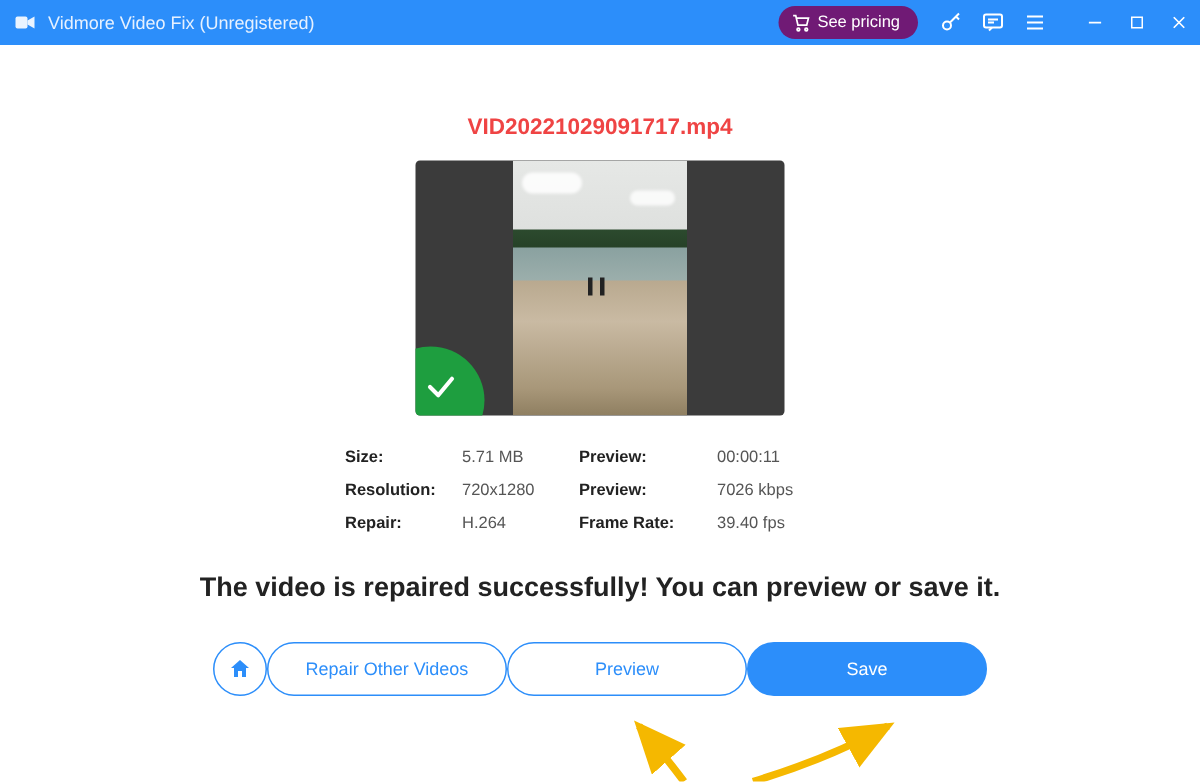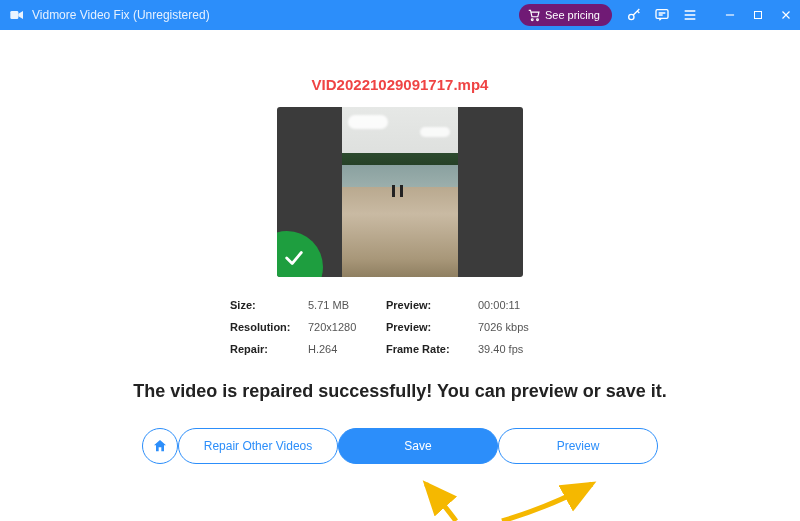--- a/index.html
+++ b/index.html
@@ -148,25 +148,25 @@
 
   <div class="btn-row">
     <button class="home-btn">
       <svg width="16" height="16" viewBox="0 0 24 24" fill="#2C8EFA">
           <path d="M12 3 L3 11 H6 V20 H10 V14 H14 V20 H18 V11 H21 Z"></path>
         </svg>
     </button>
     <button class="pill btn-repair">
         <span>Repair Other Videos</span>
       </button>
+    <button class="pill btn-preview">
+        <span>Preview</span>
+      </button>
     <button class="pill btn-save">
         <span>Save</span>
-      </button>
-    <button class="pill btn-preview">
-        <span>Preview</span>
       </button>
   </div>
 
   <svg class="arrow" style="left:406px; top:446px;" width="80" height="50" viewBox="0 0 80 50">
     <defs>
         <marker id="ah1" markerWidth="8" markerHeight="8" refX="6" refY="3" orient="auto">
           <path d="M0,0 L7,3 L0,6 Z" fill="#F5B800"></path>
         </marker>
       </defs>
     <path d="M50 45 Q 35 25 20 8" stroke="#F5B800" stroke-width="5" fill="none" marker-end="url(#ah1)"></path>

